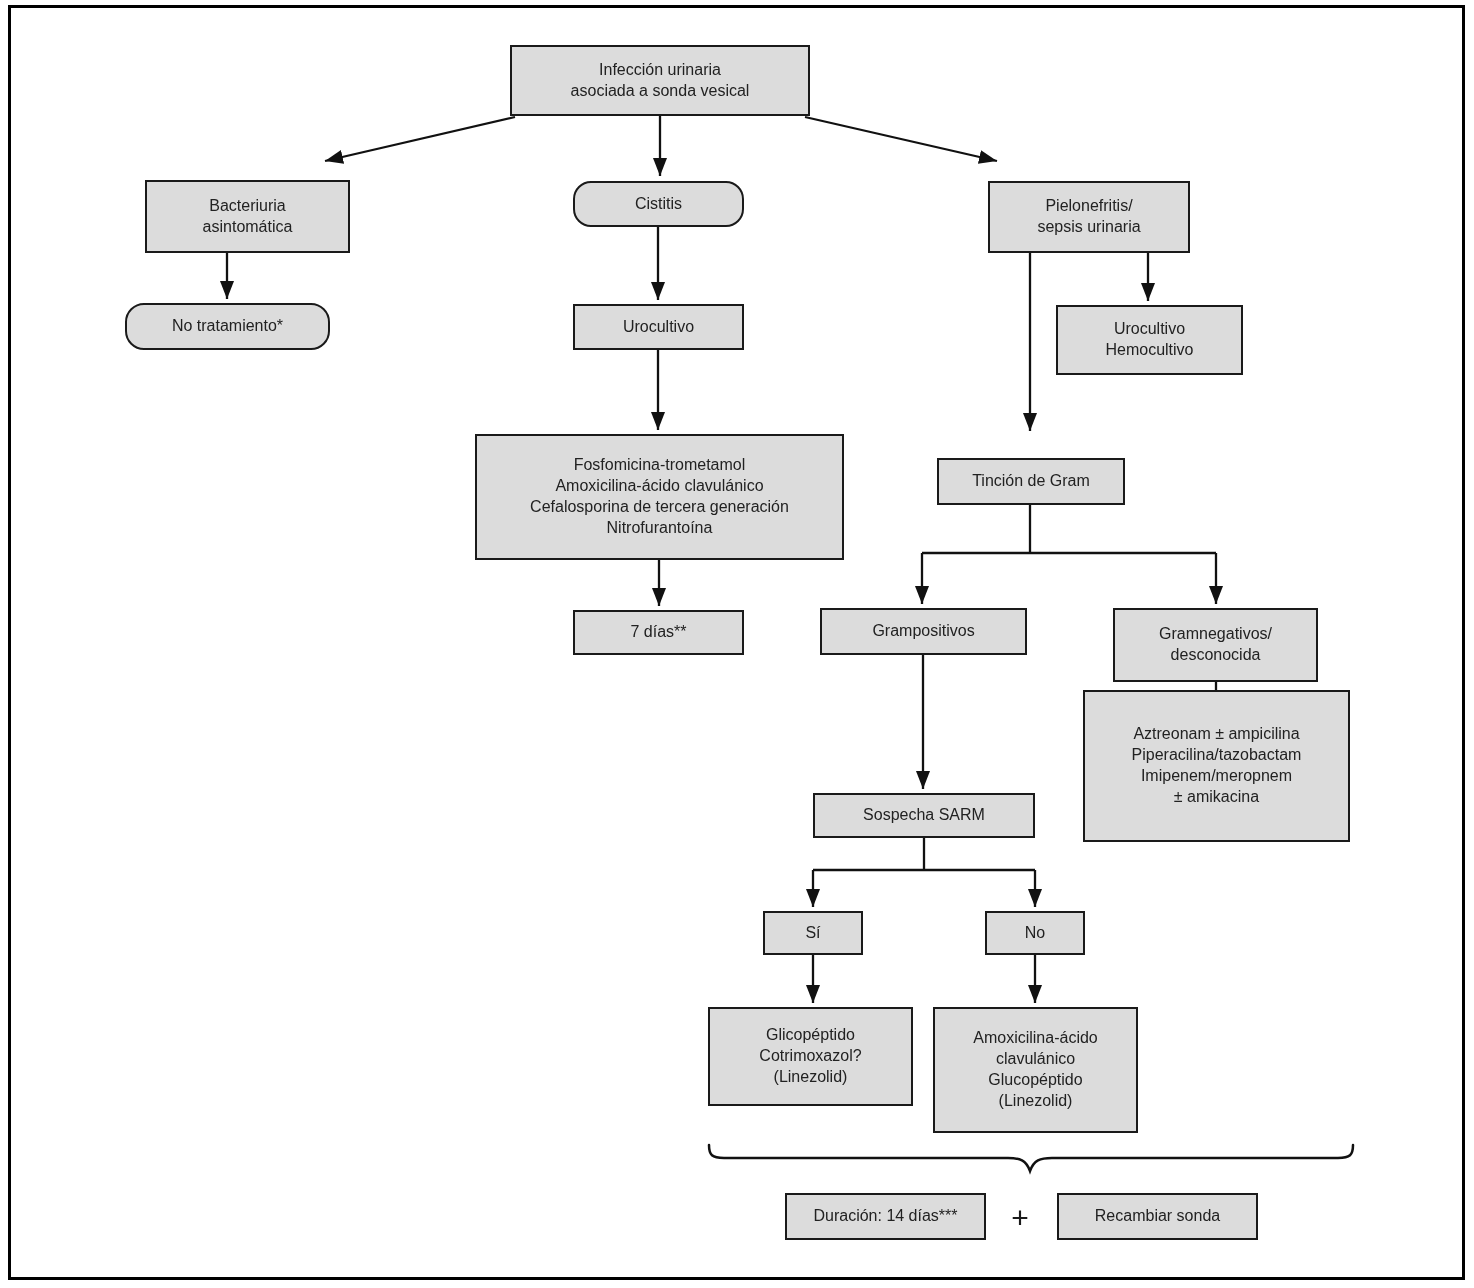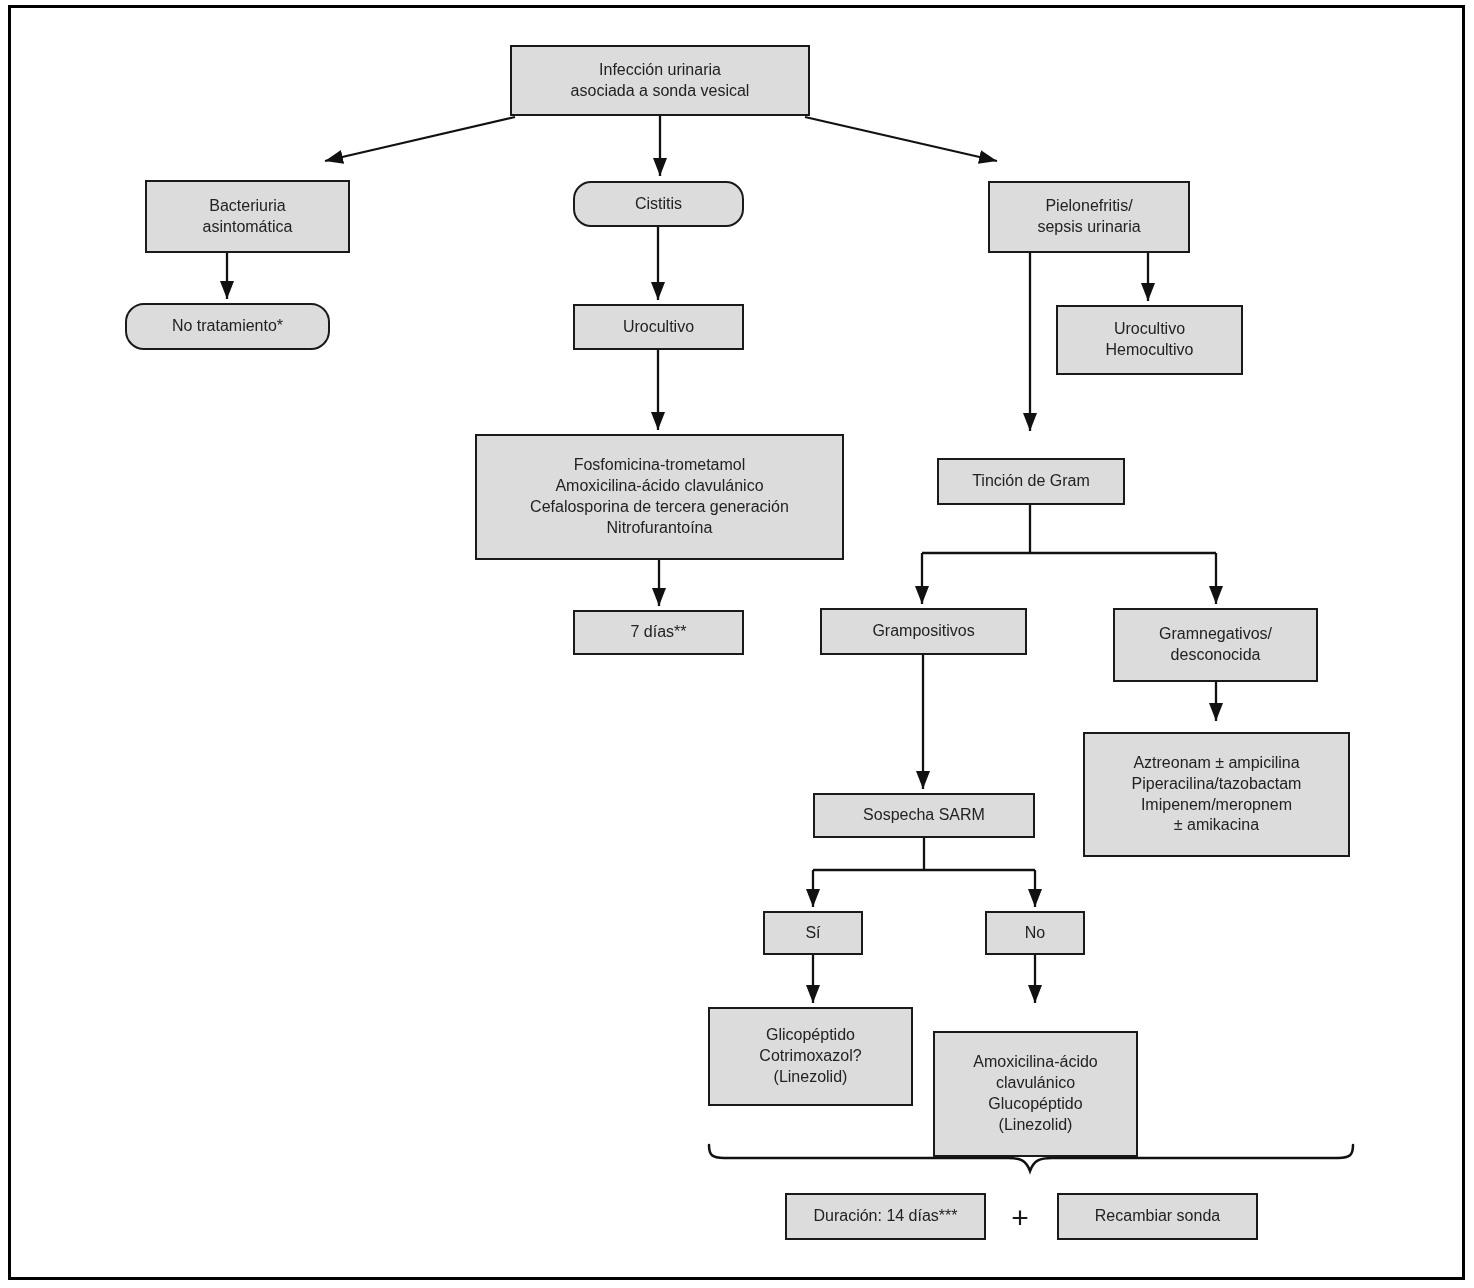--- a/index.html
+++ b/index.html
@@ -110,36 +110,36 @@
   <div class="node" style="left:1056px;top:305px;width:187px;height:70px;">Urocultivo
 Hemocultivo</div>
 
   <div class="node" style="left:937px;top:458px;width:188px;height:47px;">Tinción de Gram</div>
 
   <div class="node" style="left:820px;top:608px;width:207px;height:47px;">Grampositivos</div>
 
   <div class="node" style="left:1113px;top:608px;width:205px;height:74px;">Gramnegativos/
 desconocida</div>
 
-  <div class="node" style="left:1083px;top:732px;width:267px;height:125px;">Aztreonam ± ampicilina
+  <div class="node" style="left:1083px;top:690px;width:267px;height:152px;">Aztreonam ± ampicilina
 Piperacilina/tazobactam
 Imipenem/meropnem
 ± amikacina</div>
 
   <div class="node" style="left:813px;top:793px;width:222px;height:45px;">Sospecha SARM</div>
 
   <div class="node" style="left:763px;top:911px;width:100px;height:44px;">Sí</div>
 
   <div class="node" style="left:985px;top:911px;width:100px;height:44px;">No</div>
 
   <div class="node" style="left:708px;top:1007px;width:205px;height:99px;">Glicopéptido
 Cotrimoxazol?
 (Linezolid)</div>
 
-  <div class="node" style="left:933px;top:1007px;width:205px;height:126px;margin-top:24px;">Amoxicilina-ácido
+  <div class="node" style="left:933px;top:1007px;width:205px;height:126px;">Amoxicilina-ácido
 clavulánico
 Glucopéptido
 (Linezolid)</div>
 
   <div class="node" style="left:785px;top:1193px;width:201px;height:47px;">Duración: 14 días***</div>
 
   <div class="plus" style="left:998px;top:1198px;width:44px;height:40px;">+</div>
 
   <div class="node" style="left:1057px;top:1193px;width:201px;height:47px;">Recambiar sonda</div>
 

